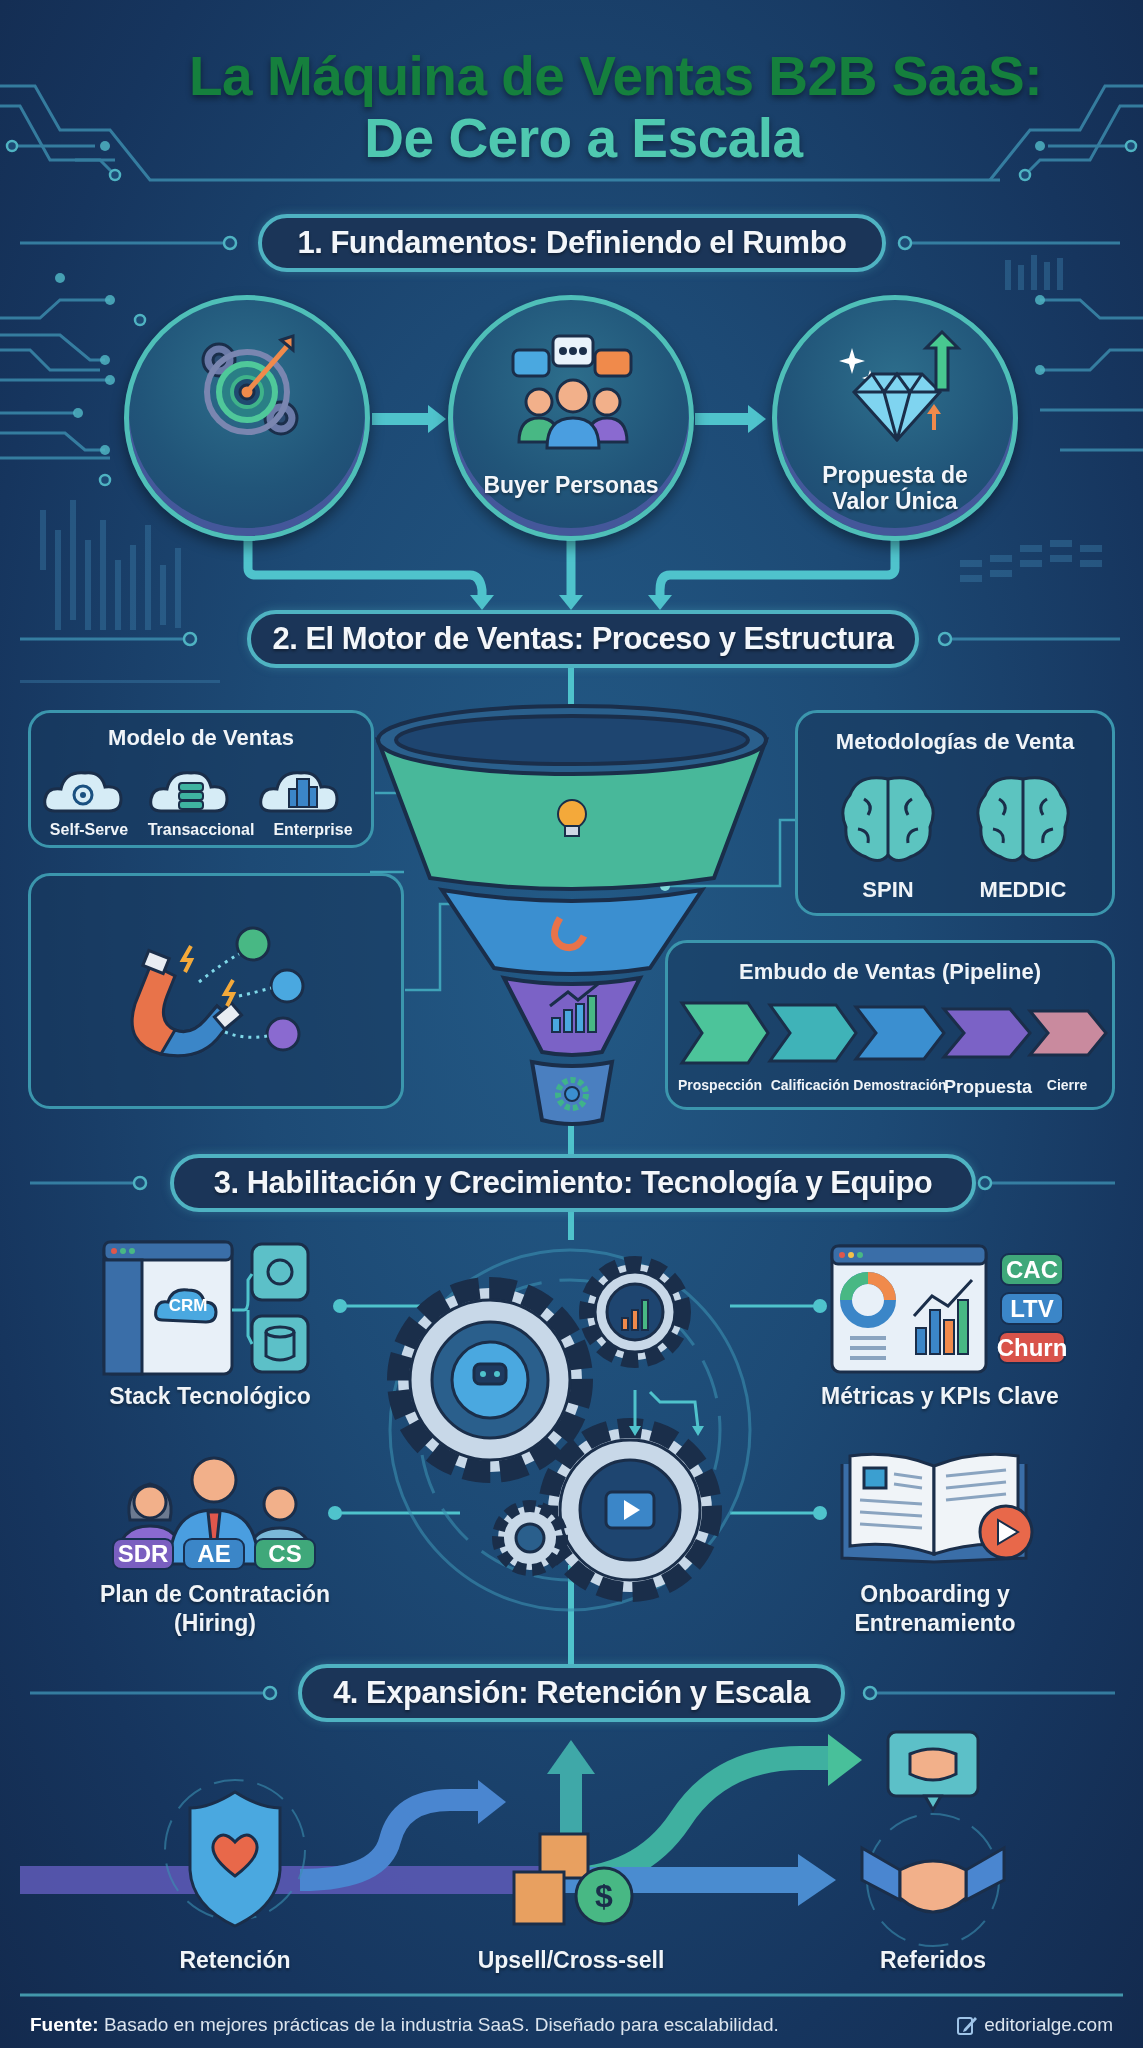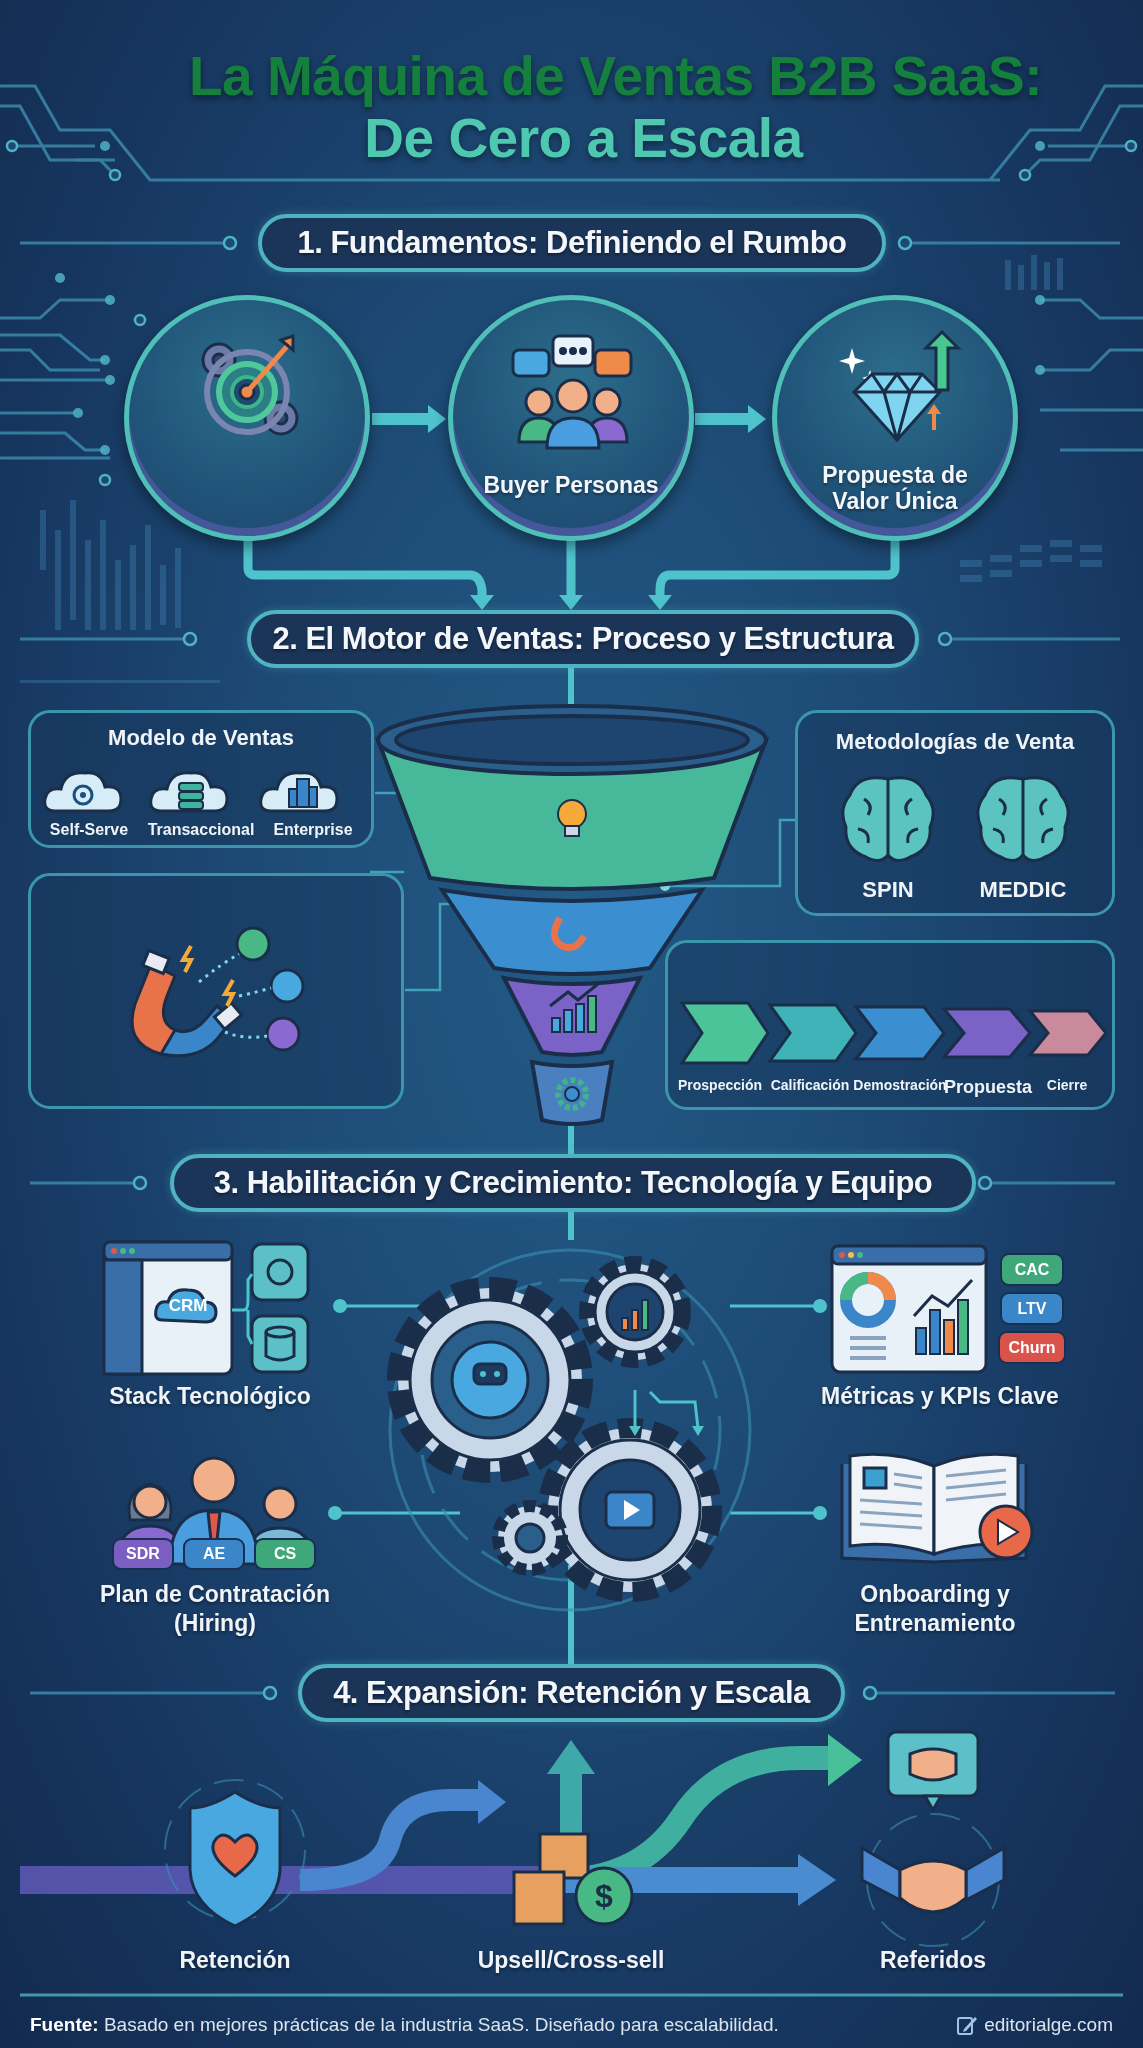--- a/index.html
+++ b/index.html
@@ -53,21 +53,21 @@
   }
   .small-label {
     position: absolute; text-align: center; font-size: 16px; font-weight: bold; color: #f0f4f8;
   }
   .item-label {
     position: absolute; text-align: center; font-size: 23px; font-weight: bold; color: #f0f4f8; line-height: 29px;
     text-shadow: 0 2px 3px rgba(0,0,0,0.4);
   }
   .pill-tag {
     position: absolute; border-radius: 9px; border: 2px solid #173052;
-    font-size: 16px; font-weight: bold; color: #fff; text-align: center;
+    font-size: 24px; font-weight: bold; color: #fff; text-align: center;
     display: flex; align-items: center; justify-content: center;
   }
   .footer-text { position: absolute; left: 30px; top: 2014px; font-size: 19px; color: #dbe4ee; }
   .footer-text b { color: #ffffff; }
   .footer-site { position: absolute; right: 30px; top: 2014px; font-size: 19px; color: #dbe4ee; display: flex; align-items: center; gap: 6px; }
 </style>
 </head>
 <body>
 
 <svg class="bg" width="1143" height="2048">
@@ -373,20 +373,21 @@
   </svg>
   <svg class="abs" style="left:175px; top:60px;" width="100" height="92" viewBox="0 0 100 92">
     <path d="M50,6 Q20,0 12,22 Q0,36 8,54 Q6,76 28,84 Q42,92 50,82 Q58,92 72,84 Q94,76 92,54 Q100,36 88,22 Q80,0 50,6 z" fill="#5cc4c0" stroke="#1a2e4a" stroke-width="3"></path>
     <path d="M50,6 L50,82 M26,26 Q36,32 30,42 M74,26 Q64,32 70,42 M20,56 Q32,58 30,70 M80,56 Q68,58 70,70" stroke="#1a2e4a" stroke-width="3" fill="none"></path>
   </svg>
   <div class="box-title" style="left:40px; width:100px; top:164px;">SPIN</div>
   <div class="box-title" style="left:165px; width:120px; top:164px;">MEDDIC</div>
 </div>
 
 <div class="box" style="left:665px; top:940px; width:450px; height:170px;">
+  <div class="box-title" style="top:16px;">Embudo de Ventas (Pipeline)</div>
   <svg class="abs" style="left:10px; top:56px;" width="430" height="70" viewBox="0 0 430 70">
     <g stroke="#1a2e4a" stroke-width="3">
       <path d="M4,4 L70,4 L90,34 L70,64 L4,64 L24,34 z" fill="#4cc49a"></path>
       <path d="M92,6 L158,6 L178,34 L158,62 L92,62 L112,34 z" fill="#3fb3b8"></path>
       <path d="M178,8 L246,8 L266,34 L246,60 L178,60 L198,34 z" fill="#3b8fd0"></path>
       <path d="M266,10 L332,10 L352,34 L332,58 L266,58 L286,34 z" fill="#7b62c6"></path>
       <path d="M352,12 L410,12 L428,34 L410,56 L352,56 L370,34 z" fill="#c98a9e"></path>
     </g>
   </svg>
   <div class="small-label" style="left:6px; top:134px; width:92px; font-size:14px;">Prospección</div>

